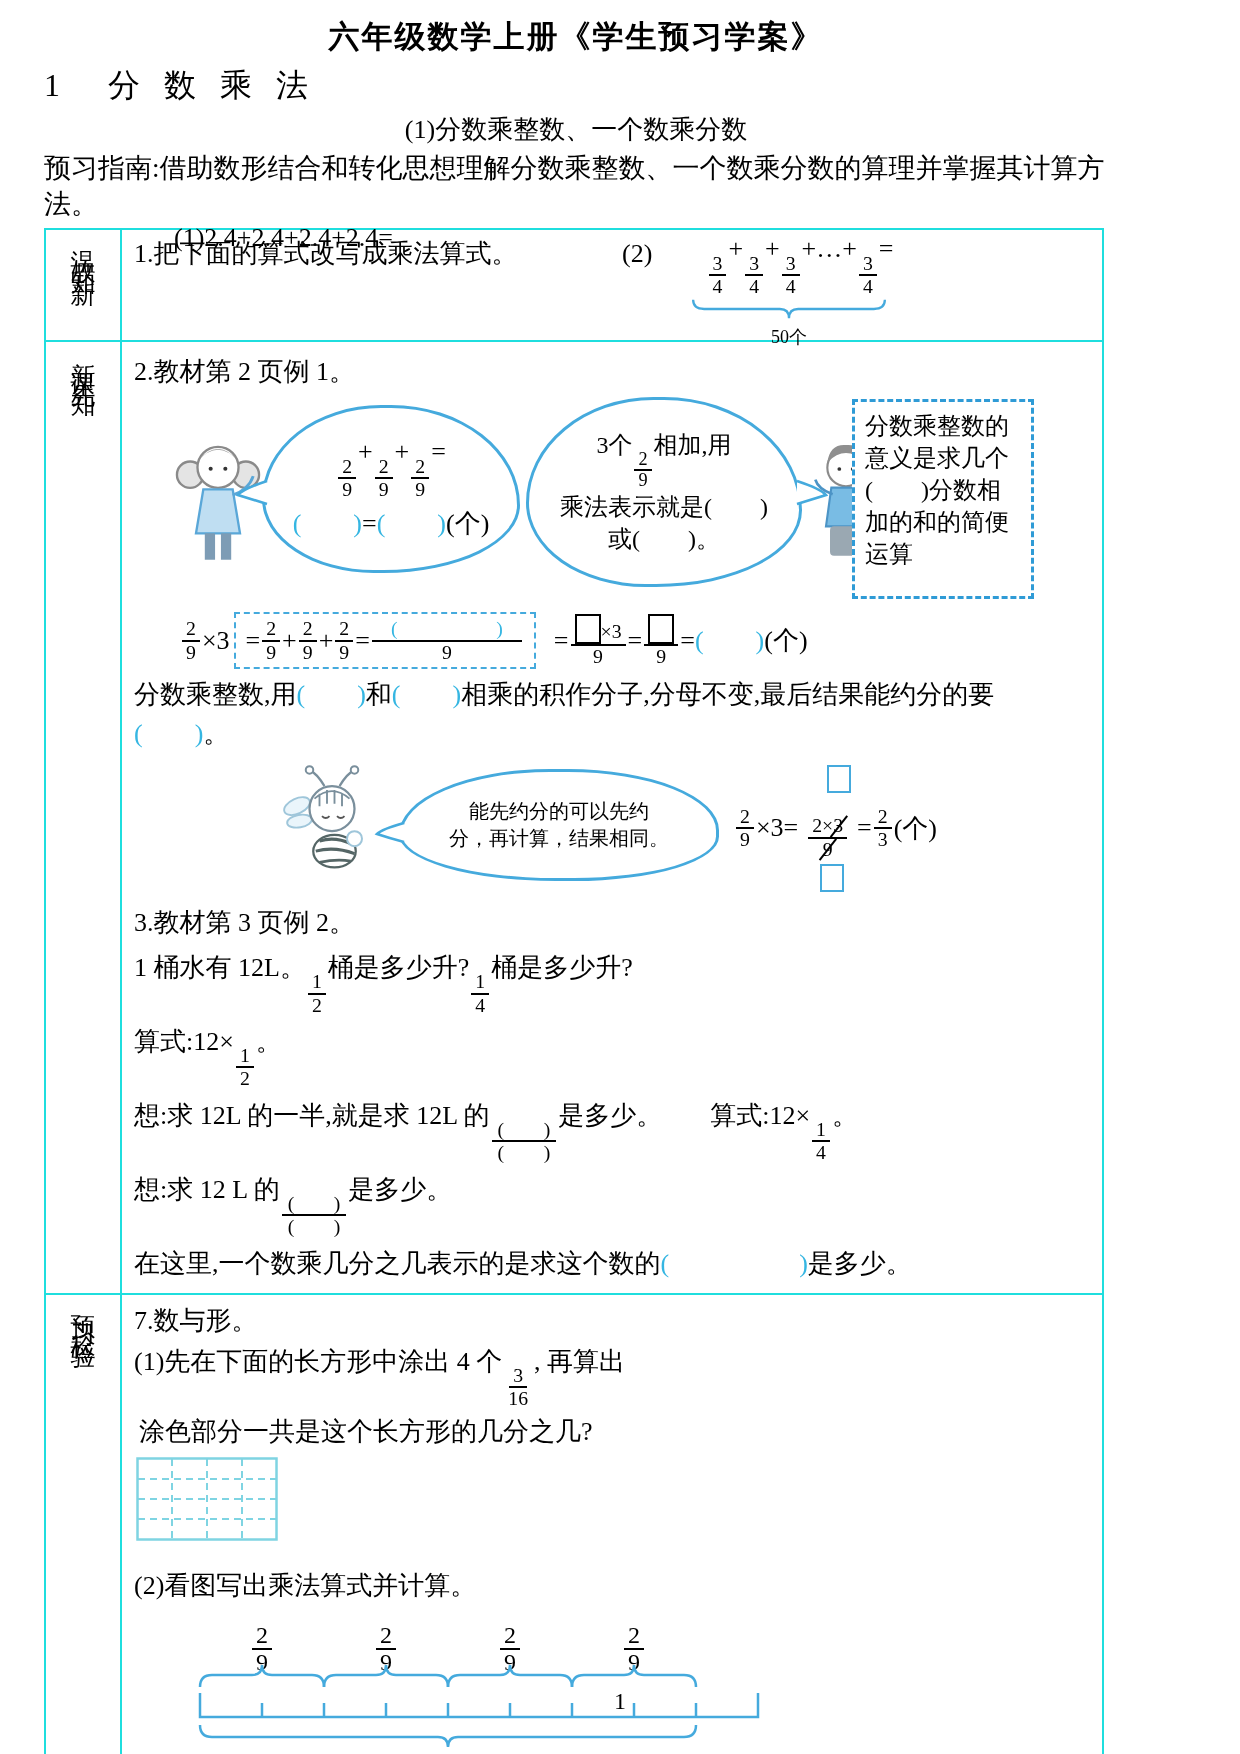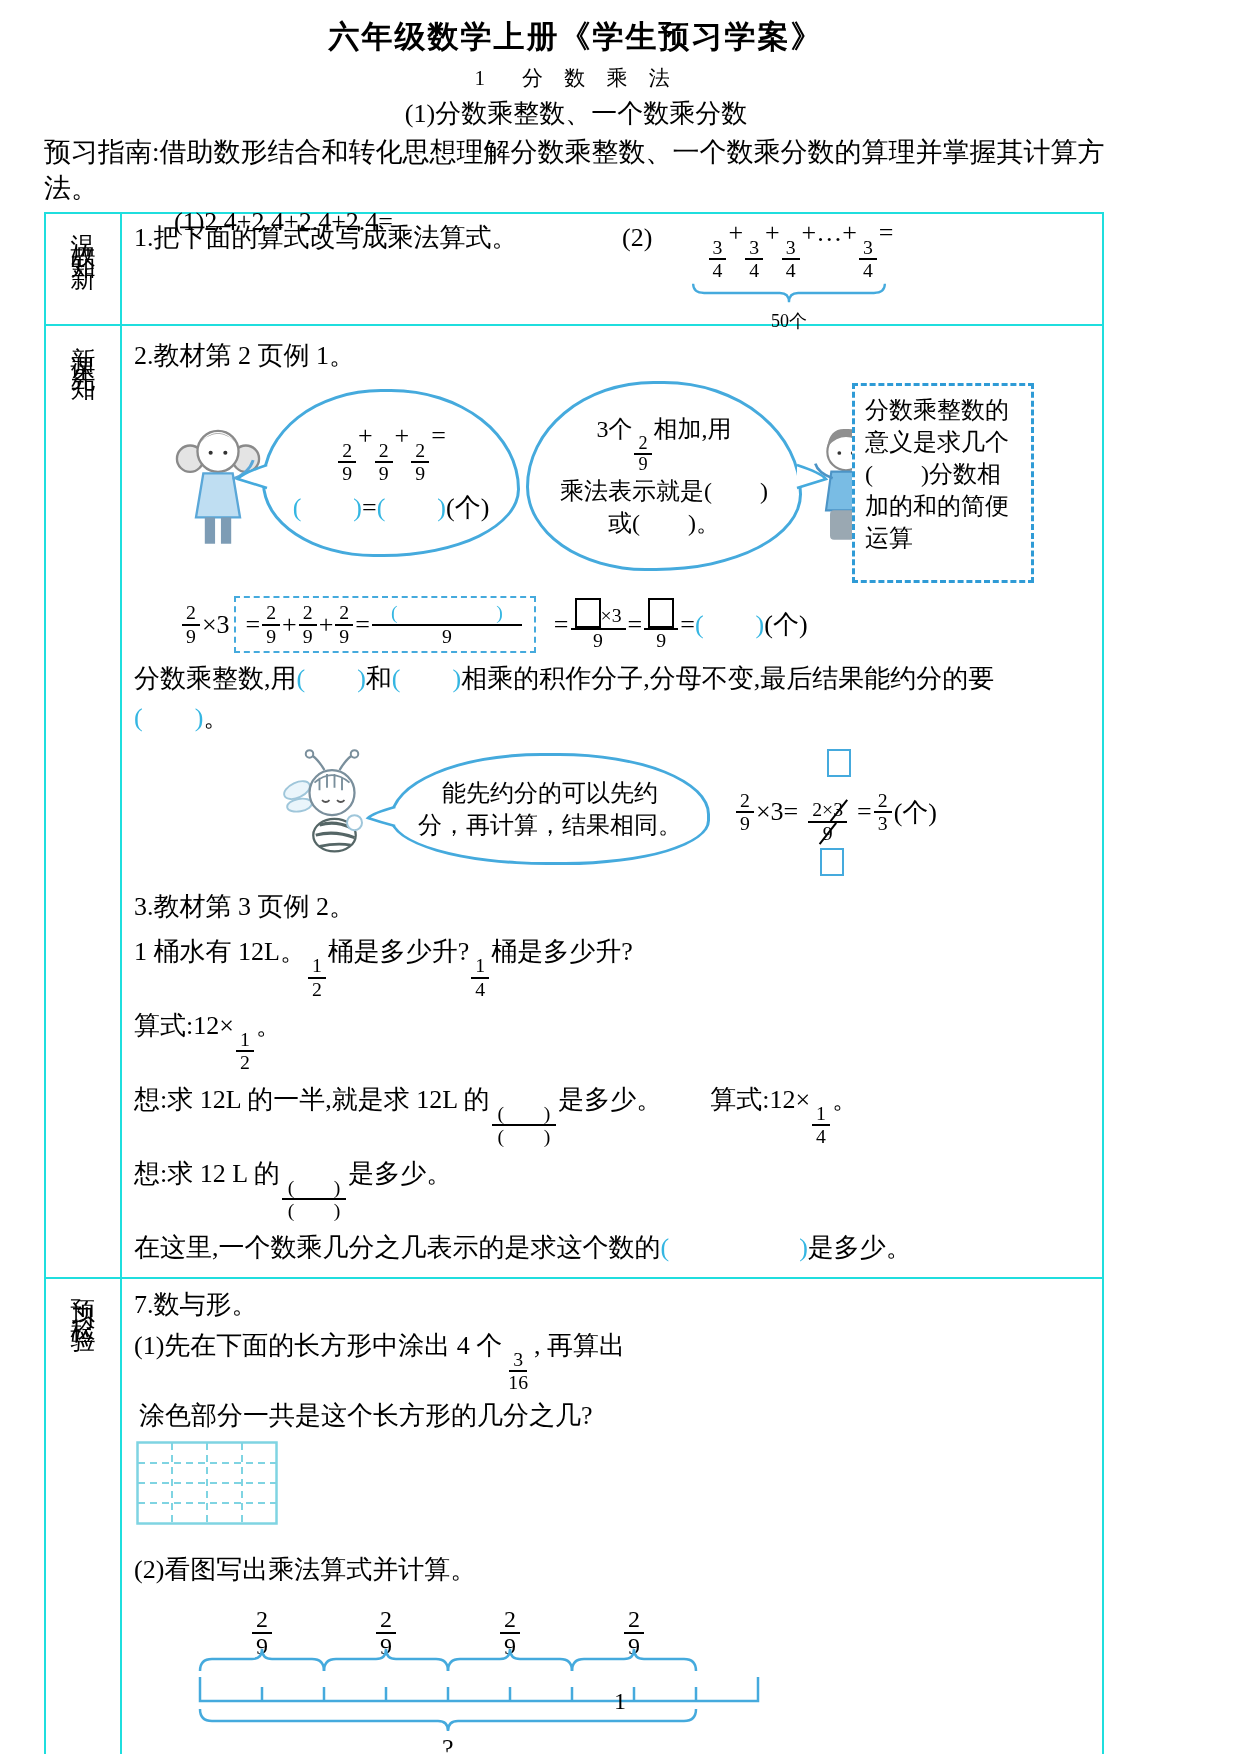--- a/index.html
+++ b/index.html
@@ -11,21 +11,21 @@
   *{box-sizing:border-box;}
   html,body{margin:0;padding:0;}
   body{
     width:1240px;height:1754px;background:#fff;color:#000;
     font-family:"Liberation Serif", serif;font-size:26px;position:relative;
   }
   .content{position:relative;width:1064px;margin-left:44px;padding-top:16px;}
   .h-sans{font-family:"Liberation Sans", sans-serif;font-weight:bold;}
   .title{text-align:center;font-size:31px;letter-spacing:2px;}
   .h1{text-align:center;font-size:30px;letter-spacing:6px;margin-top:28px;}
-  .h2{text-align:center;font-size:21px;letter-spacing:8px;margin-top:6px;}
+  .h2{text-align:left;font-size:32px;letter-spacing:8px;margin-top:6px;}
   .h3{text-align:center;font-size:26px;margin-top:4px;}
   .guide{font-size:27px;line-height:1.32;margin-top:4px;}
 
   table.ws{border-collapse:collapse;width:1060px;table-layout:fixed;margin-top:6px;}
   table.ws td{border:2.5px solid var(--cyan);vertical-align:top;padding:0;}
   td.lbl{width:76px;vertical-align:middle;}
   .lblwrap{display:flex;justify-content:center;align-items:center;height:100%;}
   .vert{writing-mode:vertical-rl;text-orientation:upright;letter-spacing:10px;font-size:25px;}
   .cell{position:relative;padding:4px 22px 4px 12px;height:100%;}
 
@@ -236,21 +236,21 @@
               <ellipse cx="12" cy="34" rx="11" ry="6" fill="#eaf5fb" stroke="#9fc6da" stroke-width="1.5" transform="rotate(-25 12 34)"></ellipse>
               <ellipse cx="14" cy="46" rx="10" ry="5" fill="#eaf5fb" stroke="#9fc6da" stroke-width="1.5" transform="rotate(-10 14 46)"></ellipse>
               <circle cx="40" cy="36" r="18" fill="#fff" stroke="#7a8f9c" stroke-width="1.8"></circle>
               <path d="M26,28 Q40,16 54,28 M30,24 L30,34 M36,21 L36,32 M42,21 L42,32 M48,24 L48,34" fill="none" stroke="#7a8f9c" stroke-width="1.5"></path>
               <path d="M32,42 Q35,45 38,42 M44,42 Q47,45 50,42" fill="none" stroke="#555" stroke-width="1.5"></path>
               <ellipse cx="42" cy="70" rx="17" ry="13" fill="#fff" stroke="#566" stroke-width="1.8"></ellipse>
               <path d="M30,62 Q42,58 55,64 M27,70 Q42,66 58,72 M30,79 Q44,76 55,78" fill="none" stroke="#566" stroke-width="2.4"></path>
               <circle cx="58" cy="60" r="6" fill="#fff" stroke="#9fc6da" stroke-width="1.6"></circle>
             </svg>
 
-            <div class="bubble" style="left:256px;top:10px;width:320px;height:112px;font-size:24px;border-radius:50% 50% 48% 52%/62% 58% 42% 44%;">
+            <div class="bubble" style="left:265px;top:10px;width:320px;height:112px;font-size:20px;border-radius:50% 50% 48% 52%/62% 58% 42% 44%;">
               <div>能先约分的可以先约</div>
               <div>分，再计算，结果相同。</div>
               <svg class="tail" style="left:-28px;top:48px;" width="32" height="26">
                     <path d="M30,3 Q8,9 3,14 Q15,18 30,22" fill="#fff" stroke="var(--blue)" stroke-width="2.6"></path>
                   </svg>
             </div>
 
             <div class="eqline" style="position:absolute;left:600px;top:38px;">
               <span class="frac">
                     <span class="fn">2</span>

